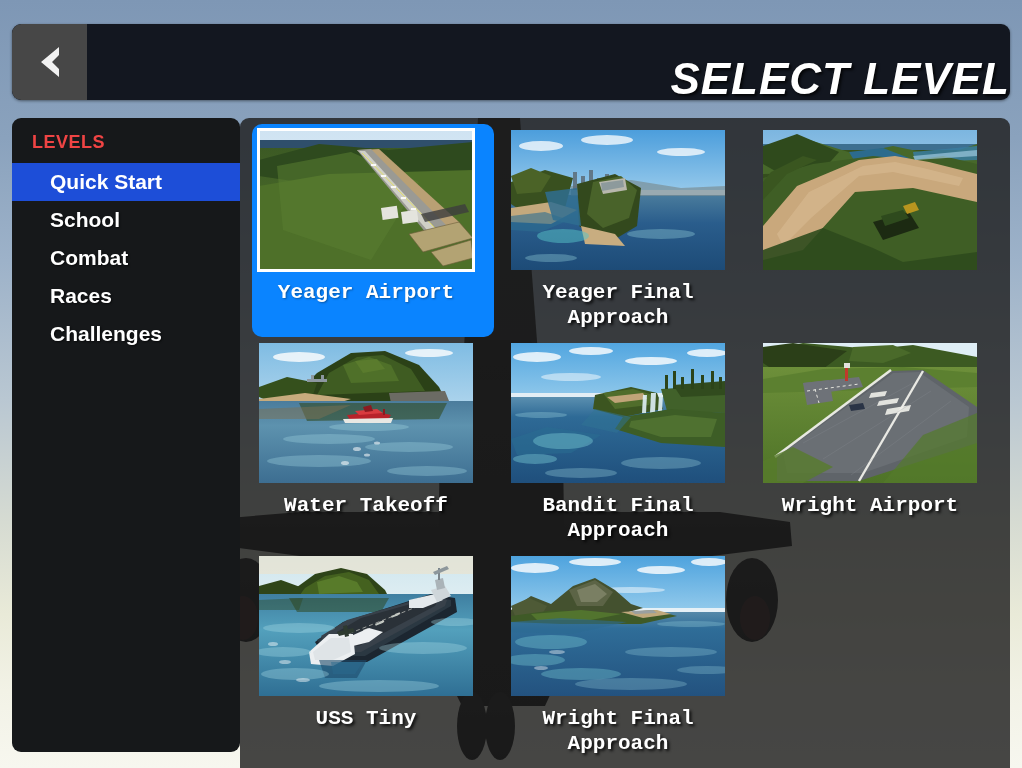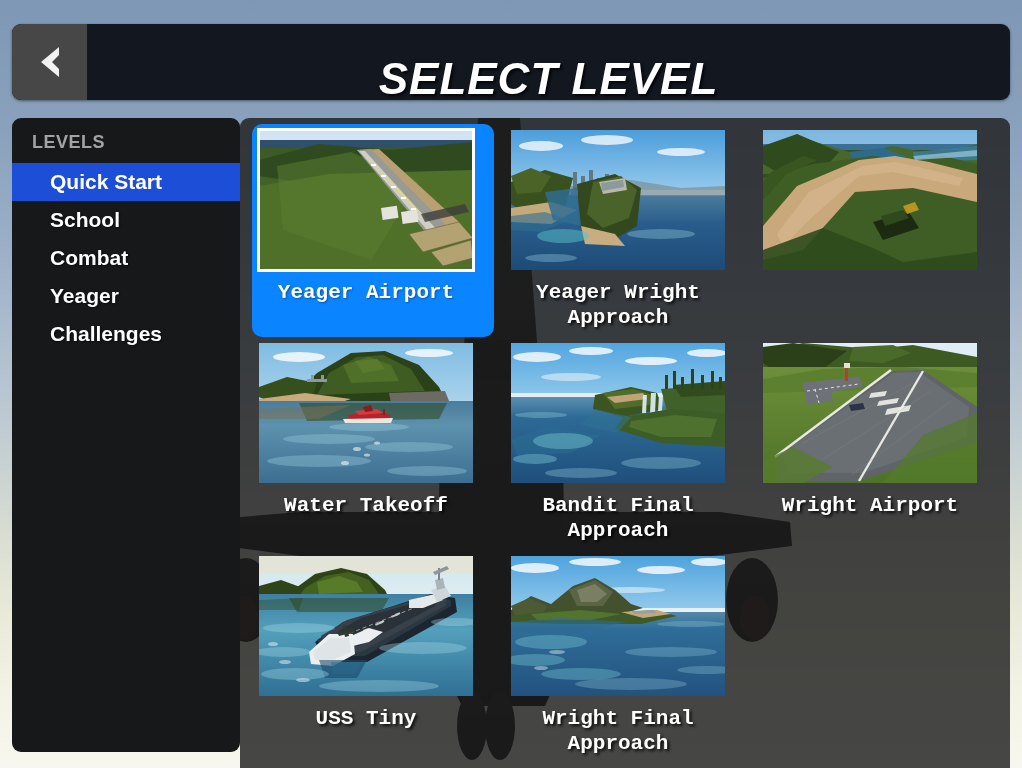--- a/index.html
+++ b/index.html
@@ -25,33 +25,33 @@
     background:#131720; border-radius:9px; overflow:hidden;
     display:flex; align-items:stretch;
     box-shadow:0 1px 3px rgba(0,0,0,.45);
   }
   #back-btn {
     width:75px; background:#474747; border:0; cursor:pointer;
     display:flex; align-items:center; justify-content:center;
     border-top-left-radius:9px; border-bottom-left-radius:9px;
   }
   #back-btn .chev { display:block; }
-  #title-wrap { flex:1; display:flex; align-items:center; justify-content:center;margin-top:34px; }
+  #title-wrap { flex:1; display:flex; align-items:center; justify-content:flex-end;margin-top:34px; }
   #title {
     font-size:44px; font-weight:bold; font-style:italic; color:#fff;
     letter-spacing:1px; text-shadow:2px 2px 3px rgba(0,0,0,.8);
   }
   
   #sidebar {
     position:absolute; left:12px; top:118px; width:228px; height:634px;
     background:#16181a; border-radius:9px; overflow:hidden;
     z-index:4;
   }
   #levels-head {
-    color:#a3a3a3; font-size:18px; font-weight:bold; letter-spacing:.5px;
+    color:#ef4444; font-size:18px; font-weight:bold; letter-spacing:.5px;
     padding:14px 16px 10px 20px;
   }
   .side-item {
     height:38px; display:flex; align-items:center;
     padding-left:38px; color:#ffffff; font-size:21px; font-weight:bold;
     cursor:pointer; background:transparent; border:0; width:100%;
     text-align:left; font-family:"Liberation Sans", sans-serif;
     text-shadow:1px 1px 2px rgba(0,0,0,.6);
   }
   .side-item.selected { background:#1d4ed8; text-shadow:none; }
@@ -132,21 +132,21 @@
   <button class="side-item selected">
     <span>Quick Start</span>
   </button>
   <button class="side-item">
     <span>School</span>
   </button>
   <button class="side-item">
     <span>Combat</span>
   </button>
   <button class="side-item">
-    <span>Yeager</span>
+    <span>Races</span>
   </button>
   <button class="side-item">
     <span>Challenges</span>
   </button>
 </nav>
 
 <section id="main">
   <div id="grid">
 
     <button class="card selected">
@@ -233,21 +233,21 @@
         <path d="M70 96 L104 104 L114 116 L74 114 Z" fill="#c8ad80"></path>
         <path d="M34 62 L66 58 L70 96 L42 90 Z" fill="#2f6d90" opacity=".85"></path>
         <g fill="#58c4c8" opacity=".5">
             <ellipse cx="52" cy="106" rx="26" ry="7"></ellipse>
           </g>
         <g fill="#9ad8e0" opacity=".35">
             <ellipse cx="150" cy="104" rx="34" ry="5"></ellipse>
             <ellipse cx="40" cy="128" rx="26" ry="4"></ellipse>
           </g>
       </svg>
-      <div class="card-label">Yeager Wright Approach</div>
+      <div class="card-label">Yeager Final Approach</div>
     </button>
 
     <button class="card">
       <svg class="thumb" viewBox="0 0 214 140" preserveAspectRatio="none">
         <defs>
           <linearGradient id="s3sky" x1="0" y1="0" x2="0" y2="1">
               <stop offset="0" stop-color="#7cb6e0"></stop>
               <stop offset="100%" stop-color="#dfeef7"></stop>
             </linearGradient>
           <linearGradient id="s3g" x1="0" y1="0" x2="0" y2="1">

